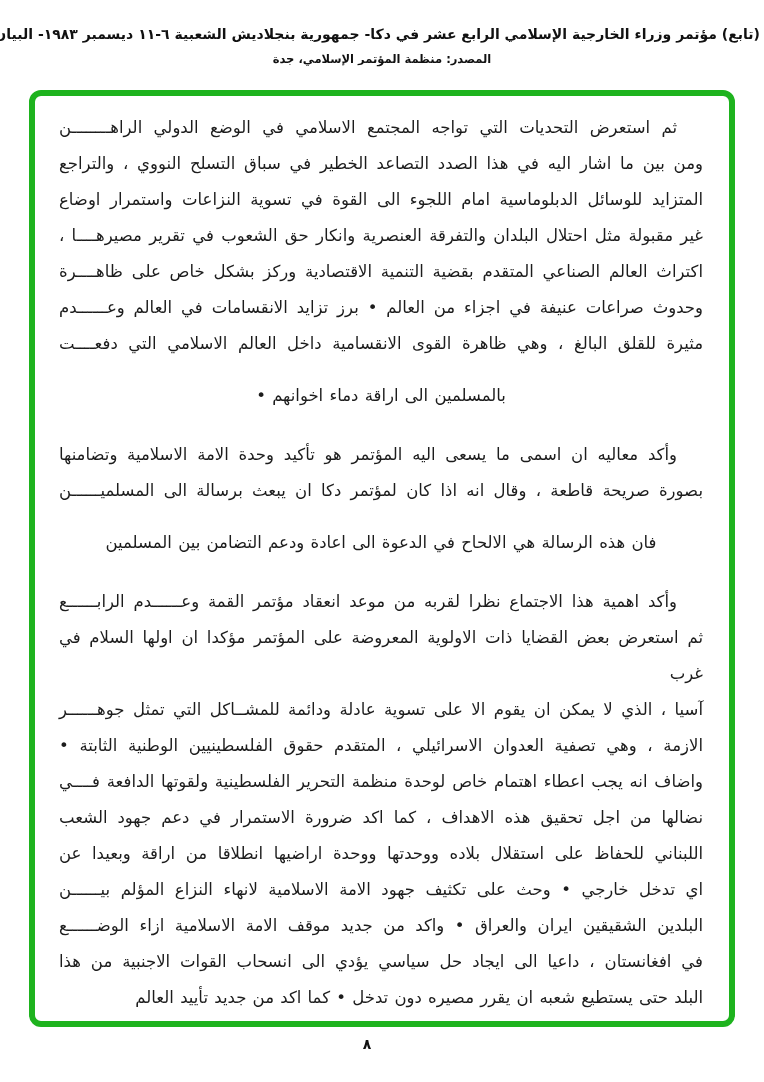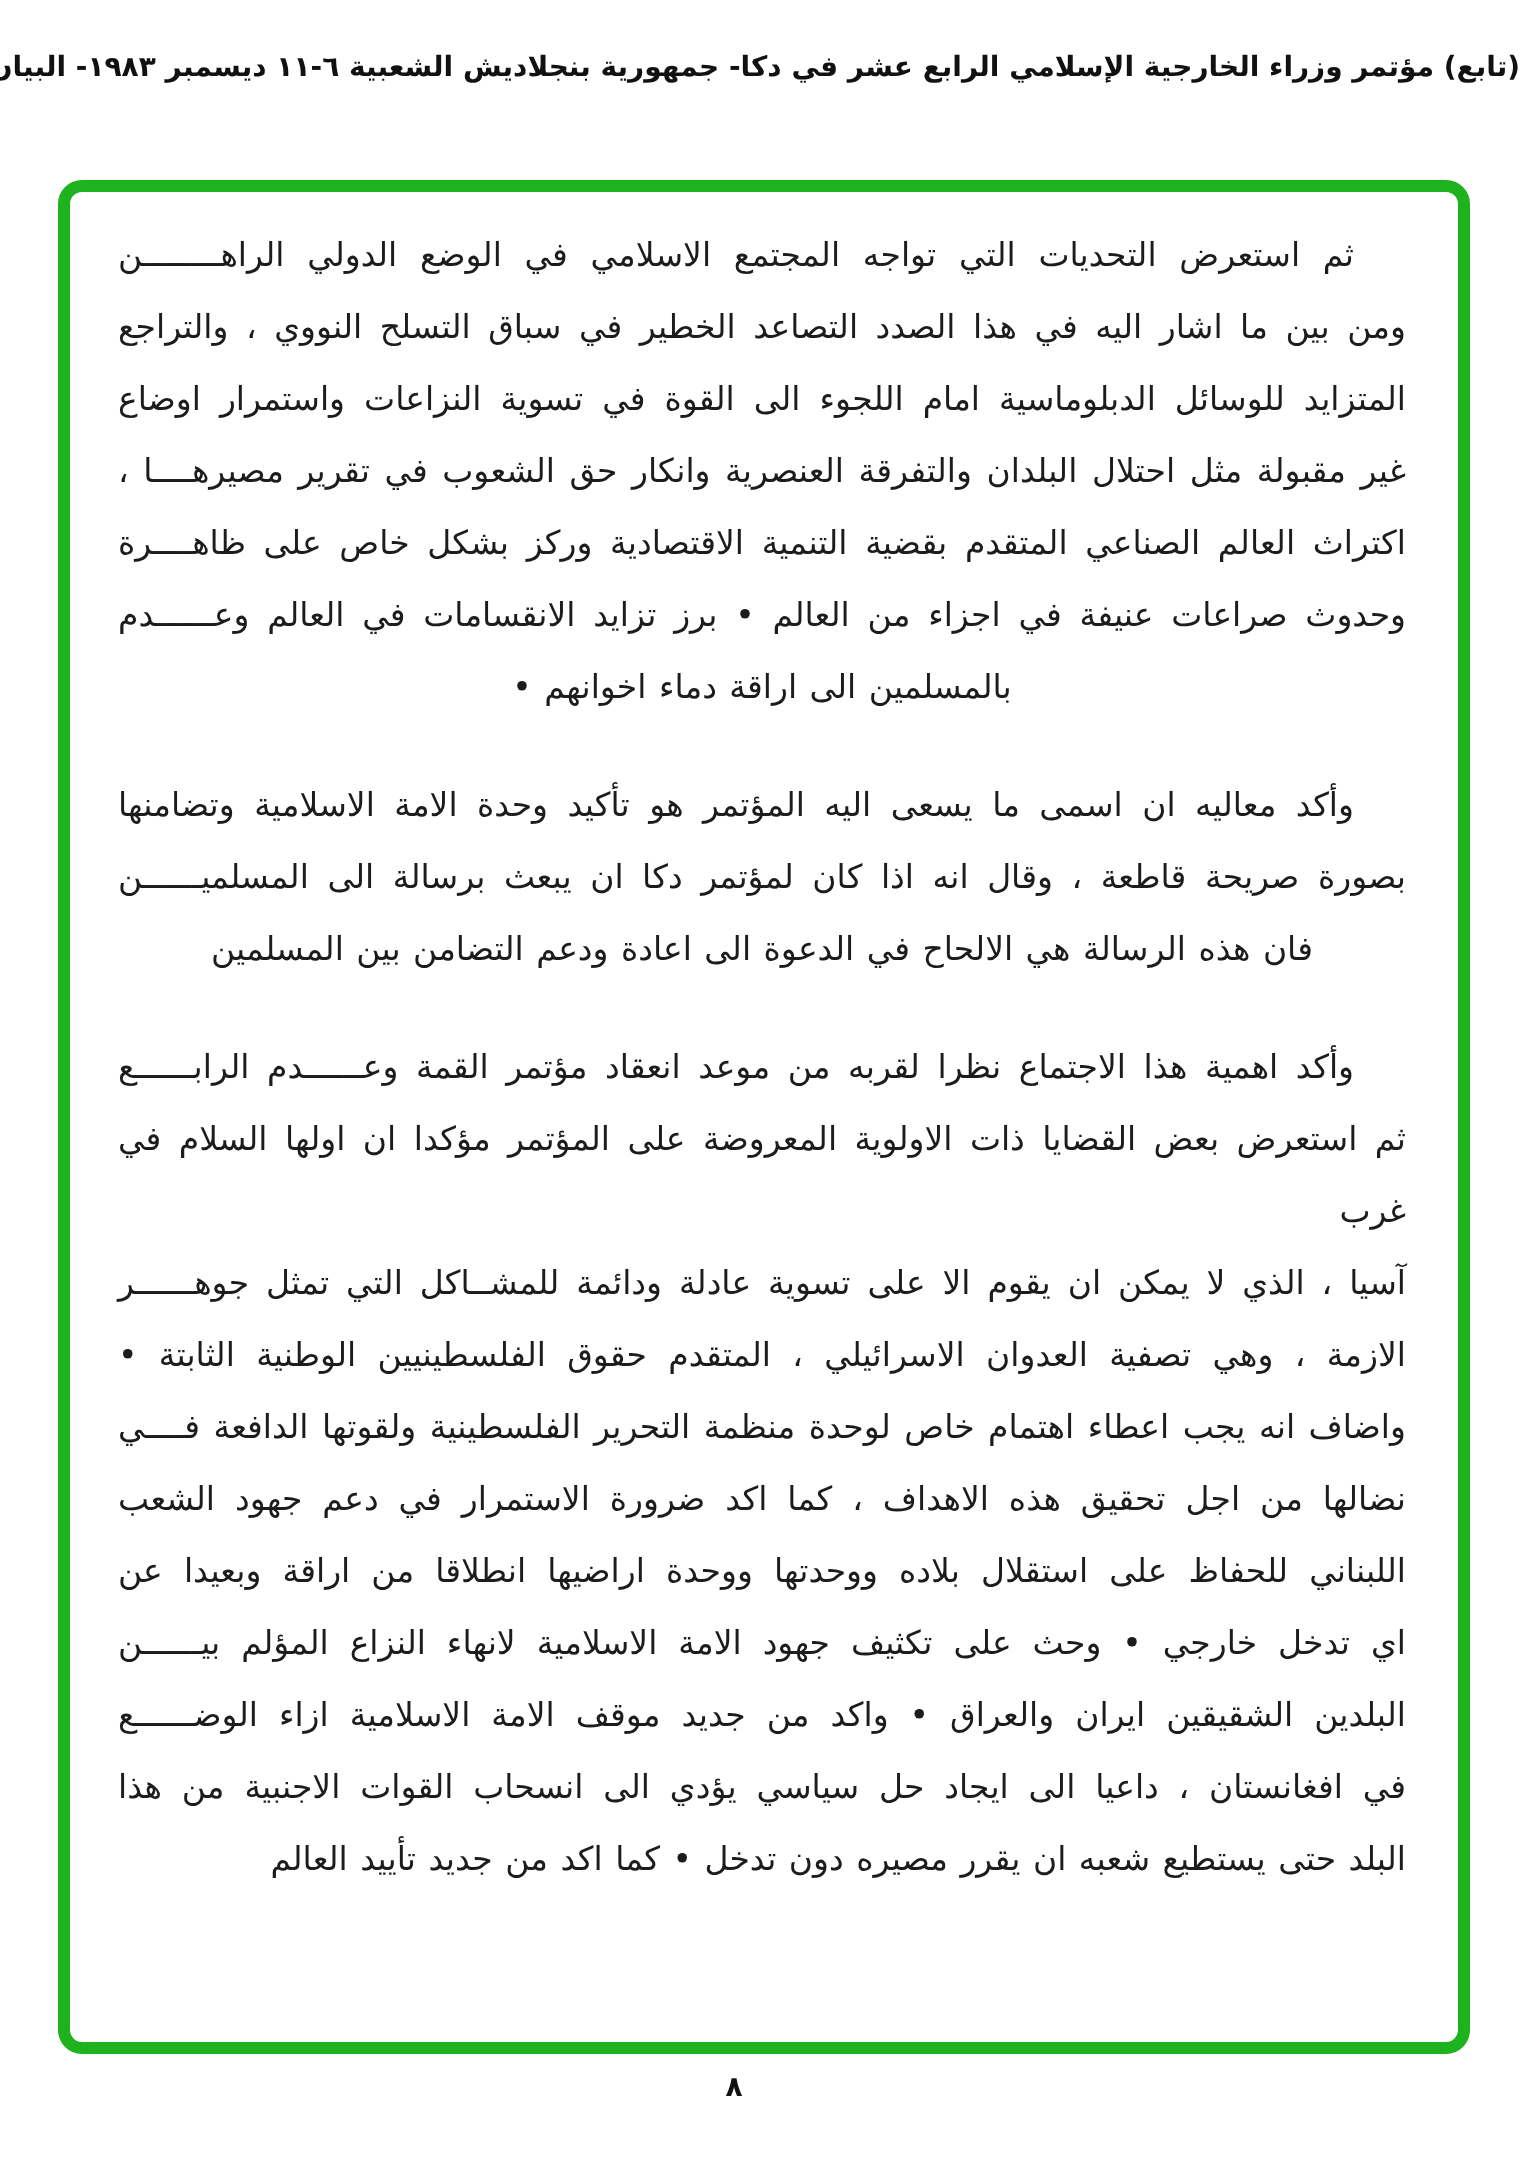--- a/index.html
+++ b/index.html
@@ -54,52 +54,54 @@
   }
   .paragraph { margin: 0 0 23px 0; }
   .line {
     font-size: 16.5px;
     line-height: 36px;
     text-align: justify;
     text-align-last: justify;
     word-spacing: 1px;
   }
   .line.first { text-indent: 26px; }
-  .line.last-center { text-align: left; text-align-last: center; }
+  .line.last-center { text-align: left; text-align-last: center; margin-top: 16px; }
   .line.last-right  { text-align: right;  text-align-last: right; }
   
   .page-number {
     position: absolute;
     top: 1036px;
     left: 0;
     right: 30px;
     text-align: center;
     font-size: 14px;
     font-weight: bold;
     color: #111111;
   }
 </style>
 </head>
 <body>
 
 <div class="page">
 
   <div class="header">
     <div class="header-title">(تابع) مؤتمر وزراء الخارجية الإسلامي الرابع عشر في دكا- جمهورية بنجلاديش الشعبية ٦-١١ ديسمبر ١٩٨٣- البيان الختامي</div>
+    <div class="header-source">المصدر: منظمة المؤتمر الإسلامي، جدة</div>
   </div>
 
   <div class="scan-frame" style="border-color: rgb(30, 179, 30);">
     <div class="doc-body">
         <div class="paragraph">
           <div class="line first">ثم استعرض التحديات التي تواجه المجتمع الاسلامي في الوضع الدولي الراهــــــــن</div>
           <div class="line">ومن بين ما اشار اليه في هذا الصدد التصاعد الخطير في سباق التسلح النووي ، والتراجع</div>
           <div class="line">المتزايد للوسائل الدبلوماسية امام اللجوء الى القوة في تسوية النزاعات واستمرار اوضاع</div>
           <div class="line">غير مقبولة مثل احتلال البلدان والتفرقة العنصرية وانكار حق الشعوب في تقرير مصيرهــــا ،</div>
           <div class="line">اكتراث العالم الصناعي المتقدم بقضية التنمية الاقتصادية وركز بشكل خاص على ظاهــــرة</div>
           <div class="line">وحدوث صراعات عنيفة في اجزاء من العالم • برز تزايد الانقسامات في العالم وعــــــدم</div>
+          <div class="line">مثيرة للقلق البالغ ، وهي ظاهرة القوى الانقسامية داخل العالم الاسلامي التي دفعــــت</div>
           <div class="line last-center">بالمسلمين الى اراقة دماء اخوانهم •</div>
         </div>
         <div class="paragraph">
           <div class="line first">وأكد معاليه ان اسمى ما يسعى اليه المؤتمر هو تأكيد وحدة الامة الاسلامية وتضامنها</div>
           <div class="line">بصورة صريحة قاطعة ، وقال انه اذا كان لمؤتمر دكا ان يبعث برسالة الى المسلميــــــن</div>
           <div class="line last-center">فان هذه الرسالة هي الالحاح في الدعوة الى اعادة ودعم التضامن بين المسلمين</div>
         </div>
         <div class="paragraph">
           <div class="line first">وأكد اهمية هذا الاجتماع نظرا لقربه من موعد انعقاد مؤتمر القمة وعــــــدم الرابــــــع</div>
           <div class="line">ثم استعرض بعض القضايا ذات الاولوية المعروضة على المؤتمر مؤكدا ان اولها السلام في غرب</div>

